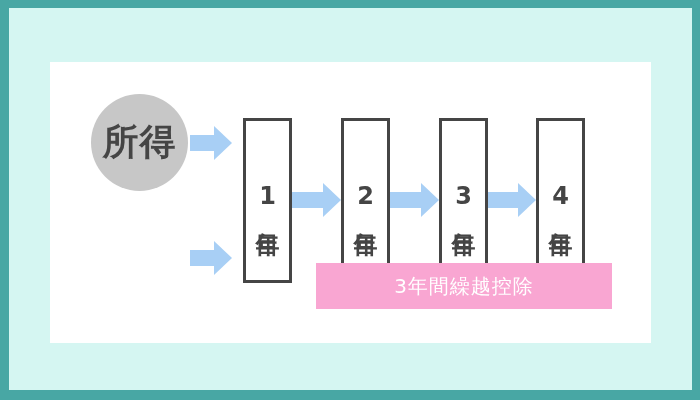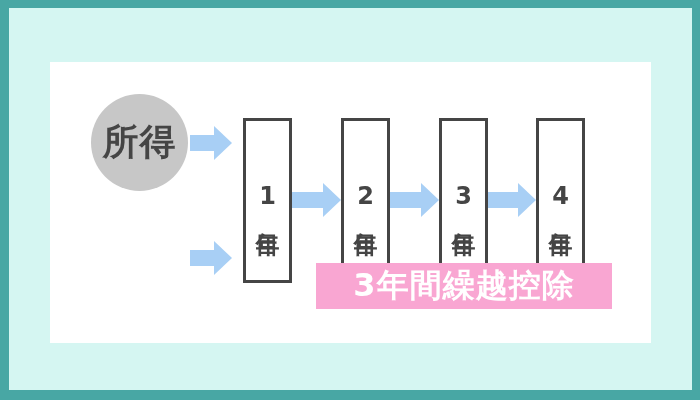--- a/index.html
+++ b/index.html
@@ -62,21 +62,21 @@
     font-size: 24px; font-weight: 600; line-height: 1;
     letter-spacing: 3px; color: var(--ink, #454545);
   }
   
   .banner {
     position: absolute; left: 266px; top: 201px; width: 296px; height: 46px;
     background: var(--banner-fill, #F9A6D2); z-index: 2;
     display: flex; align-items: center; justify-content: center;
   }
   .banner-label {
-    color: var(--banner-text, #FFFFFF); font-size: 32px; font-weight: 700;
+    color: var(--banner-text, #FFFFFF); font-size: 20px; font-weight: 400;
     letter-spacing: 1px; white-space: nowrap;
   }
 </style>
 </head>
 <body>
 
 <div class="frame">
   <div class="mat">
     <div class="card">
 

